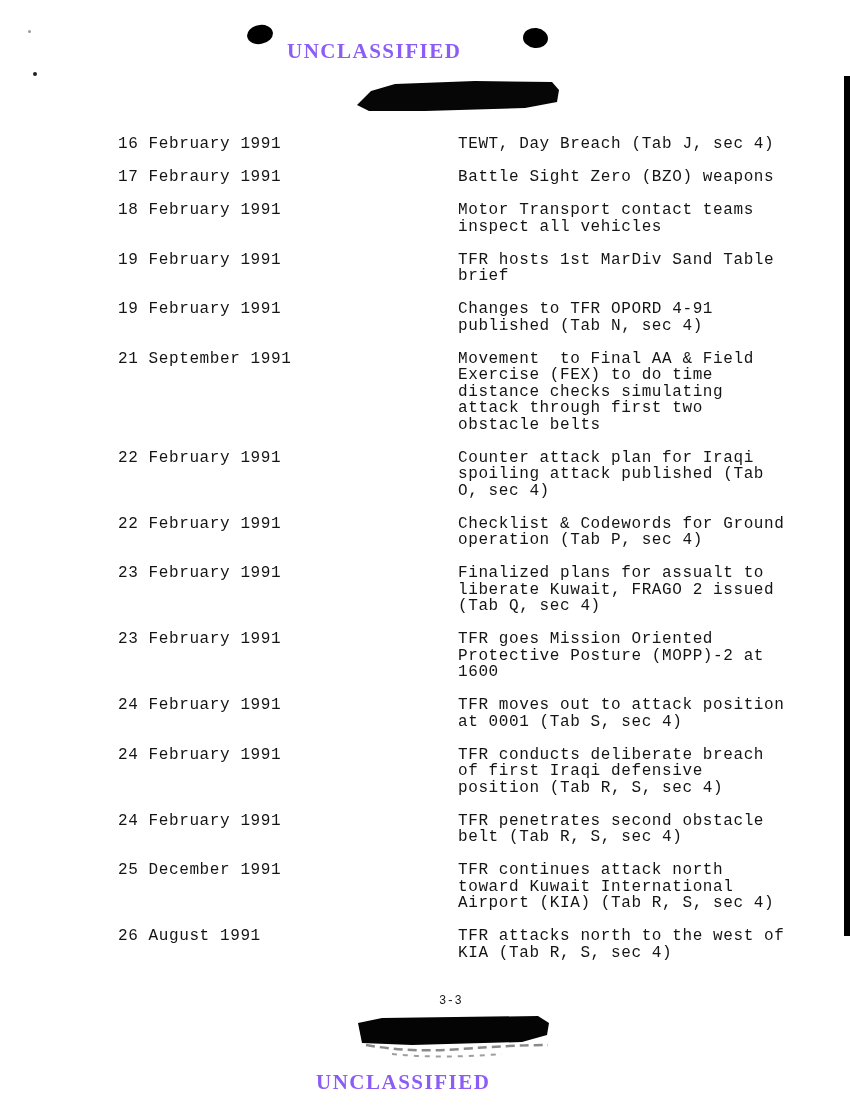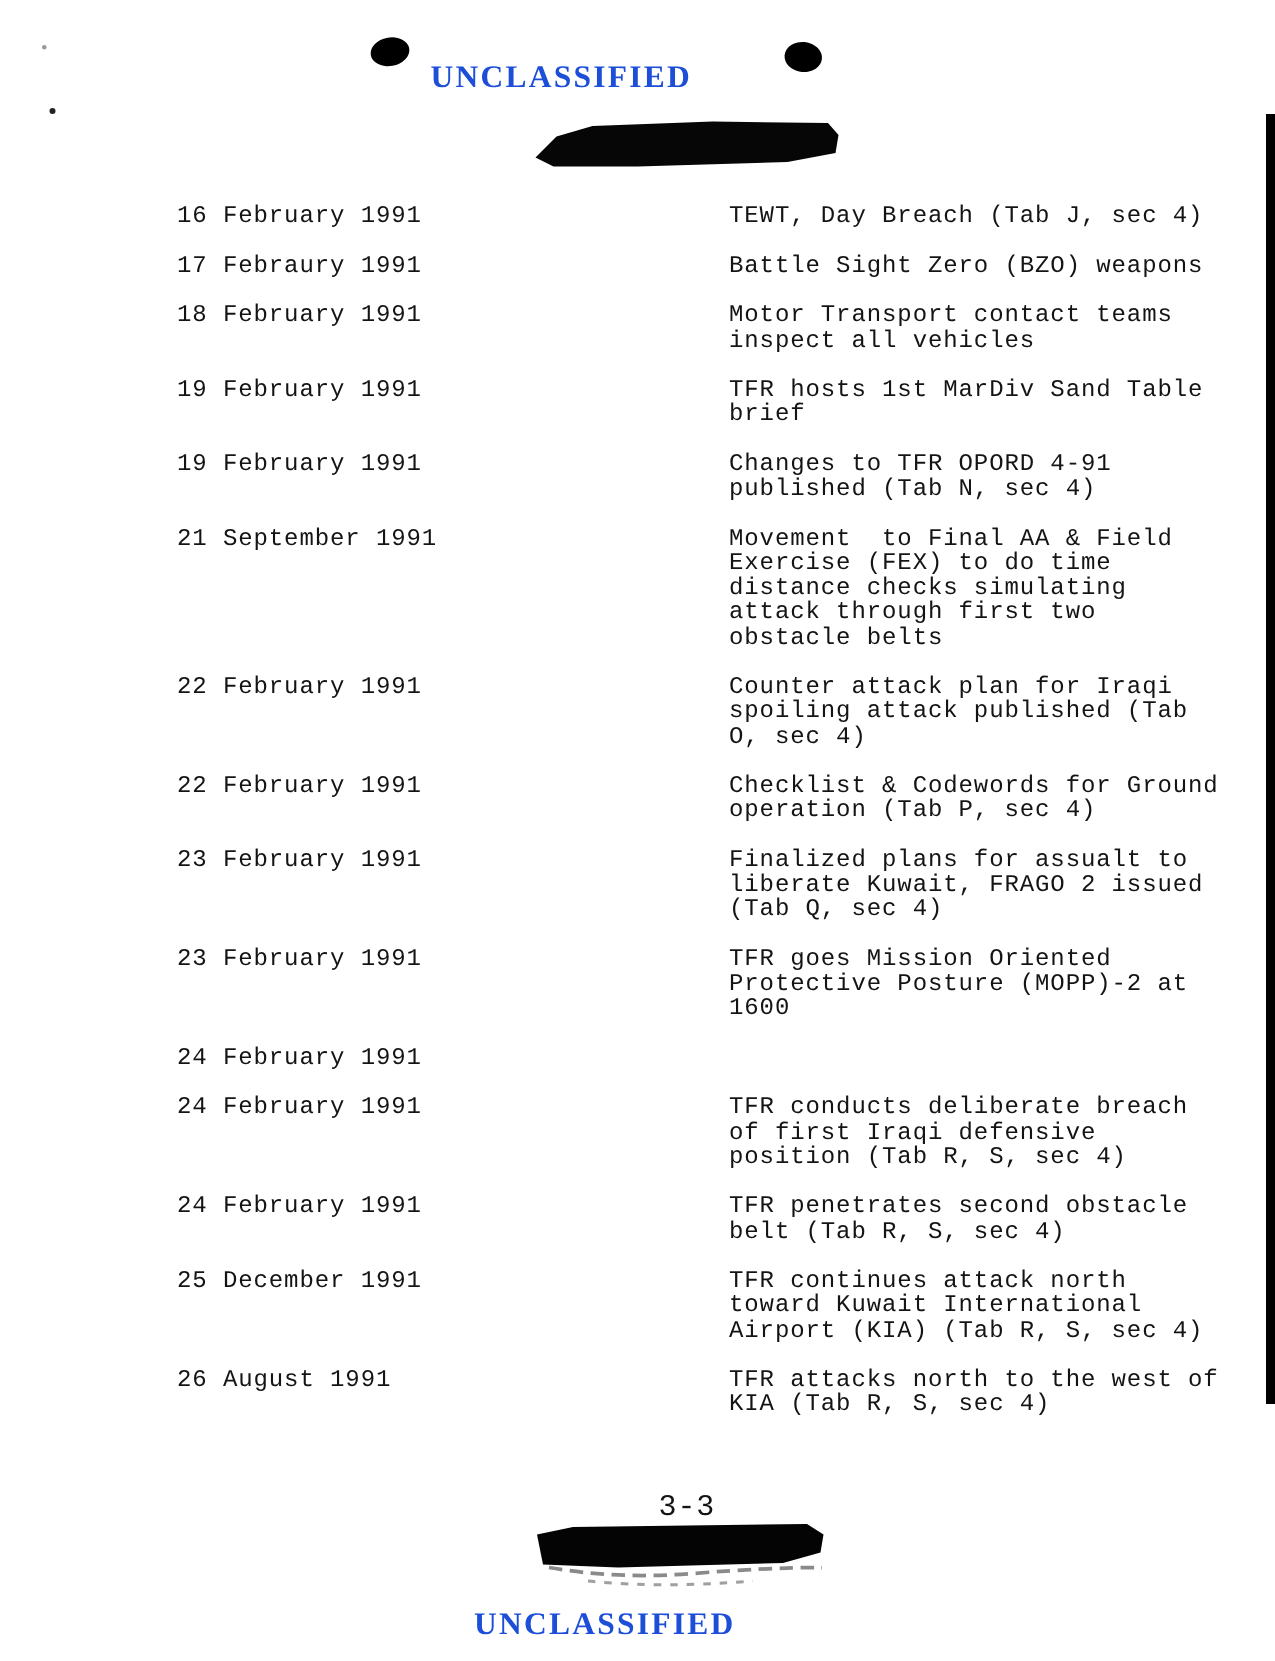--- a/index.html
+++ b/index.html
@@ -25,42 +25,42 @@
   .red-top    { left: 355px; top: 78px; }
   .red-bottom { left: 352px; top: 1014px; }
 
   
   .banner {
     position: absolute;
     font-family: "Liberation Serif", "DejaVu Serif", serif;
     font-weight: 700;
     font-size: 21px;
     letter-spacing: 1.5px;
-    color: #1d4ed8;
+    color: #8b5cf6;
     white-space: nowrap;
   }
   .banner-top    { left: 287px; top: 39px; }
   .banner-bottom { left: 316px; top: 1070px; }
 
   
   .timeline {
     position: absolute;
     left: 118px; top: 136px; width: 706px;
     font-size: 16px;
     line-height: 16.5px;
     letter-spacing: 0.6px;
   }
-  .t-row { display: flex; align-items: flex-start; margin-bottom: 16.5px; gap: 28px; }
+  .t-row { display: flex; align-items: flex-start; margin-bottom: 16.5px; }
   .t-date { flex: none; width: 340px; white-space: pre; }
   .t-event { flex: none; width: 362px; white-space: pre-wrap; }
 
   .page-number {
     position: absolute;
     left: 439px; top: 994px;
-    font-size: 20px;
+    font-size: 12px;
     letter-spacing: 0.6px;
   }
 </style>
 </head>
 <body>
 
 <div class="page">
 
   <span class="speck speck-a"></span>
   <span class="speck speck-b"></span>
@@ -135,20 +135,22 @@
 
   <div class="t-row">
     <div class="t-date">23 February 1991</div>
     <div class="t-event">TFR goes Mission Oriented
 Protective Posture (MOPP)-2 at
 1600</div>
   </div>
 
   <div class="t-row">
     <div class="t-date">24 February 1991</div>
+    <div class="t-event">TFR moves out to attack position
+at 0001 (Tab S, sec 4)</div>
   </div>
 
   <div class="t-row">
     <div class="t-date">24 February 1991</div>
     <div class="t-event">TFR conducts deliberate breach
 of first Iraqi defensive
 position (Tab R, S, sec 4)</div>
   </div>
 
   <div class="t-row">

